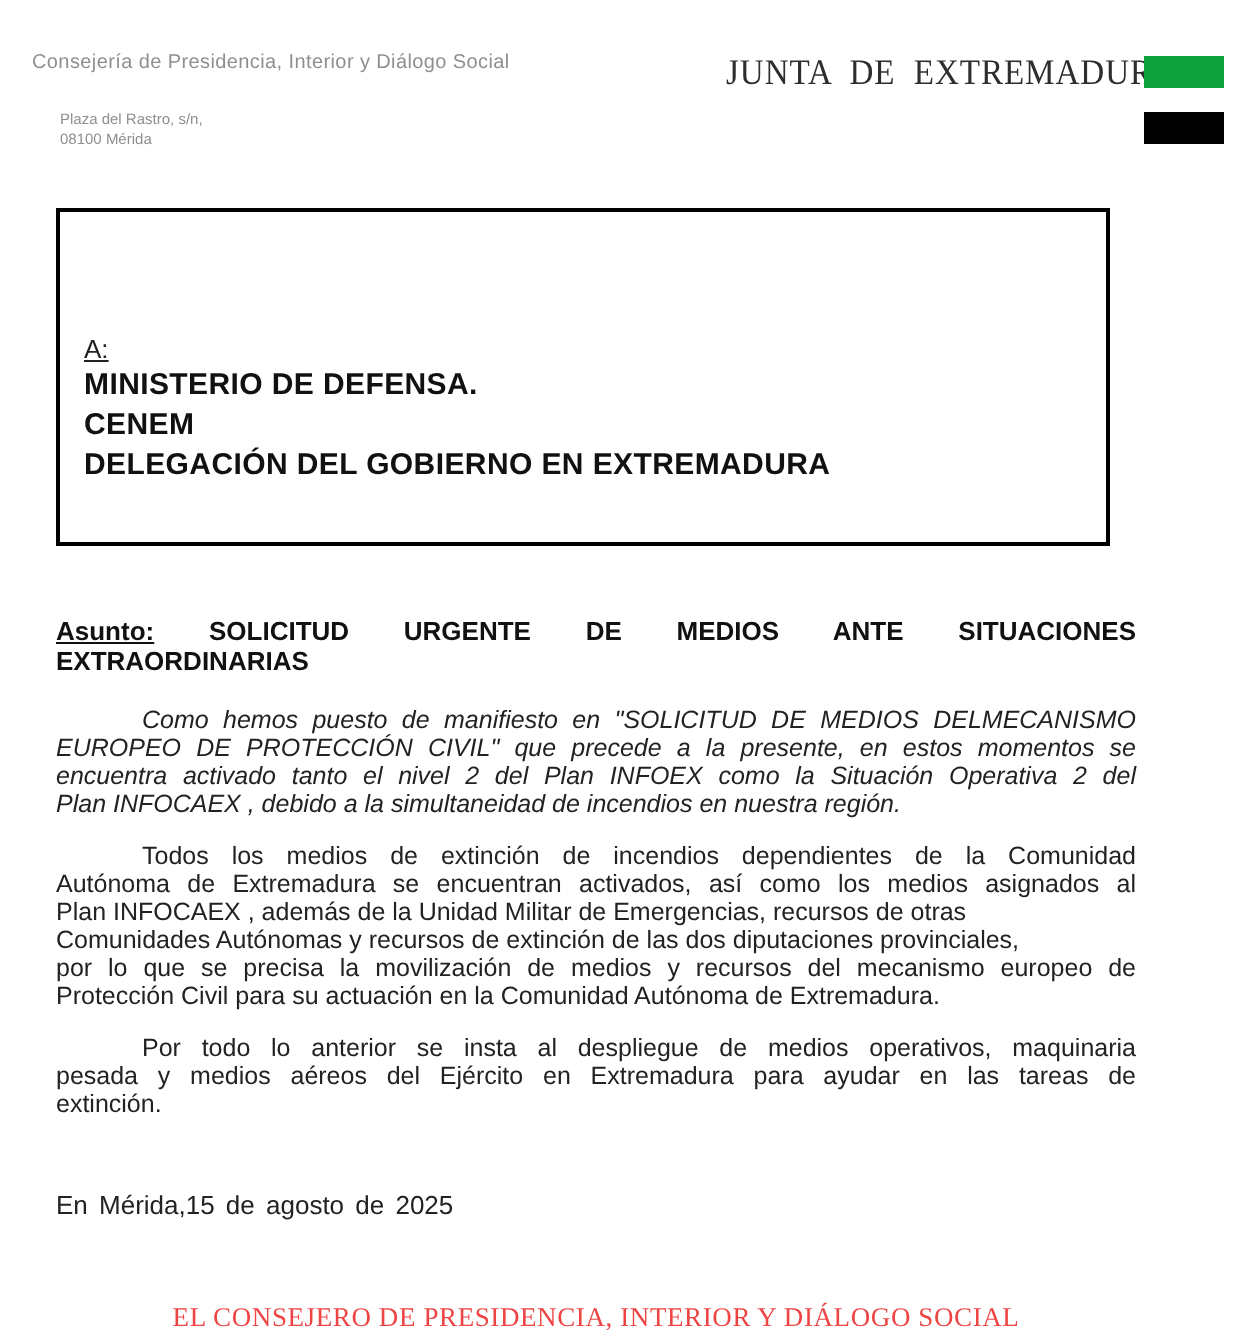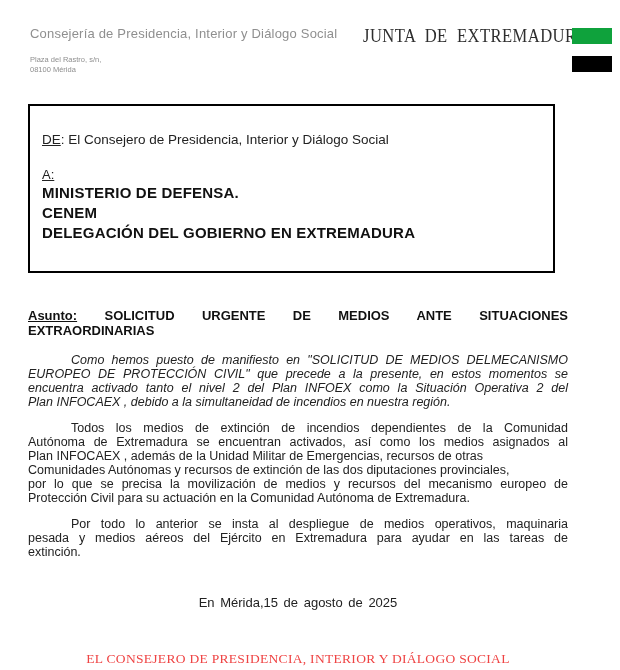--- a/index.html
+++ b/index.html
@@ -3,22 +3,22 @@
 <meta charset="utf-8">
 <style>
   html,body{margin:0;padding:0;}
   body{
     width:620px;height:670px;background:#ffffff;
     font-family:"Liberation Sans",sans-serif;color:#1c1c1c;
     position:relative;overflow:hidden;
   }
   
   .org-name{
-    position:absolute;left:30px;top:26px;
-    font-size:13px;color:#8f8f8f;letter-spacing:.2px;
+    position:absolute;left:16px;top:26px;
+    font-size:10px;color:#8f8f8f;letter-spacing:.2px;
   }
   .org-address{
     position:absolute;left:30px;top:55px;
     font-size:7.5px;color:#8f8f8f;line-height:10px;
   }
   .logo-text{
     position:absolute;left:363px;top:26px;width:200px;
     font-family:"Liberation Serif",serif;
     font-size:18px;color:#2e2e2e;white-space:nowrap;
     transform:scaleX(.92);transform-origin:left top;
@@ -57,21 +57,21 @@
   .line.j{text-align:justify;text-align-last:justify;}
   .line.ind{padding-left:43px;}
   .subject{font-size:13px;font-weight:bold;color:#111;}
   .subject .line{line-height:15px;}
   .subject-label{text-decoration:underline;}
   .paragraph{margin:0;}
   .p1{margin-top:15px;font-style:italic;}
   .p2{margin-top:12px;}
   .p3{margin-top:12px;}
   .dateline{
-    margin-top:36px;text-align:center;font-size:13px;color:#222;
+    margin-top:36px;text-align:left;font-size:13px;color:#222;
     word-spacing:2px;
   }
   .signature{
     margin-top:41px;text-align:center;
     font-family:Liberation Serif, serif;font-size:13.5px;color:#ef4444;
     letter-spacing:.3px;
   }
 </style>
 </head>
 <body>
@@ -79,21 +79,20 @@
 <div class="org-name">Consejería de Presidencia, Interior y Diálogo Social</div>
 <div class="org-address">
   <div>Plaza del Rastro, s/n,</div>
   <div>08100 Mérida</div>
 </div>
 <div class="logo-text">JUNTA DE EXTREMADURA</div>
 <div class="flag-green" style="background: rgb(15, 162, 60);"></div>
 <div class="flag-black" style="background: rgb(0, 0, 0);"></div>
 
 <div class="recipient-box">
-  <div class="from-line"><span class="from-label">DE</span><span>: El Consejero de Presidencia, Interior y Diálogo Social</span></div>
   <div class="to-label">A:</div>
   <div class="recipients">
       <div>MINISTERIO DE DEFENSA.</div>
       <div>CENEM</div>
       <div>DELEGACIÓN DEL GOBIERNO EN EXTREMADURA</div>
     </div>
 </div>
 
 <div class="main">
   <div class="subject">

